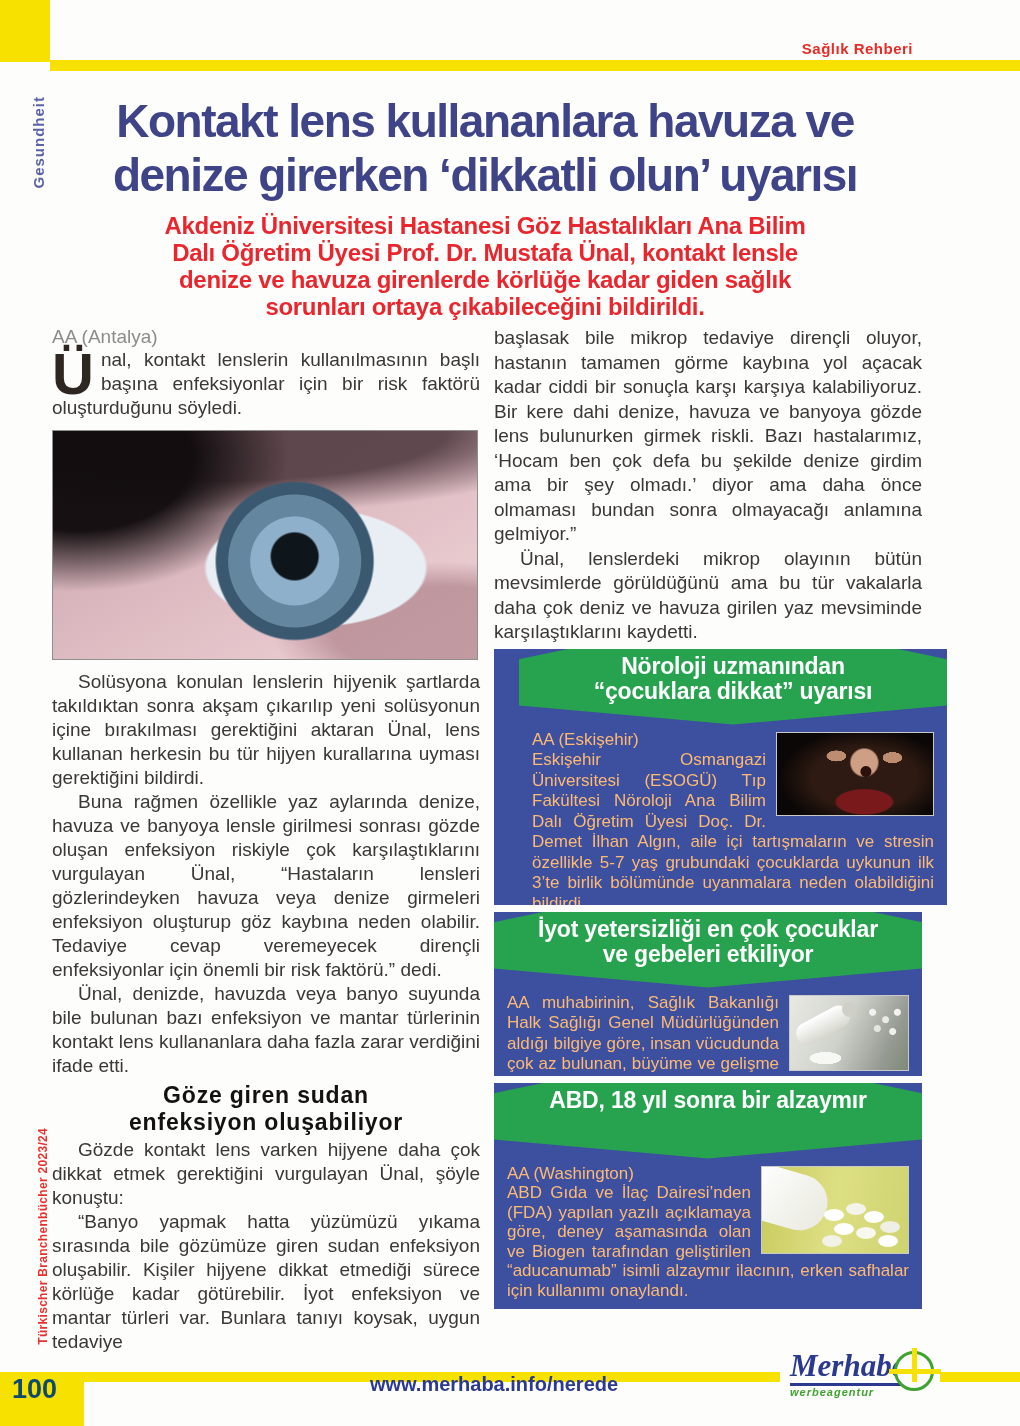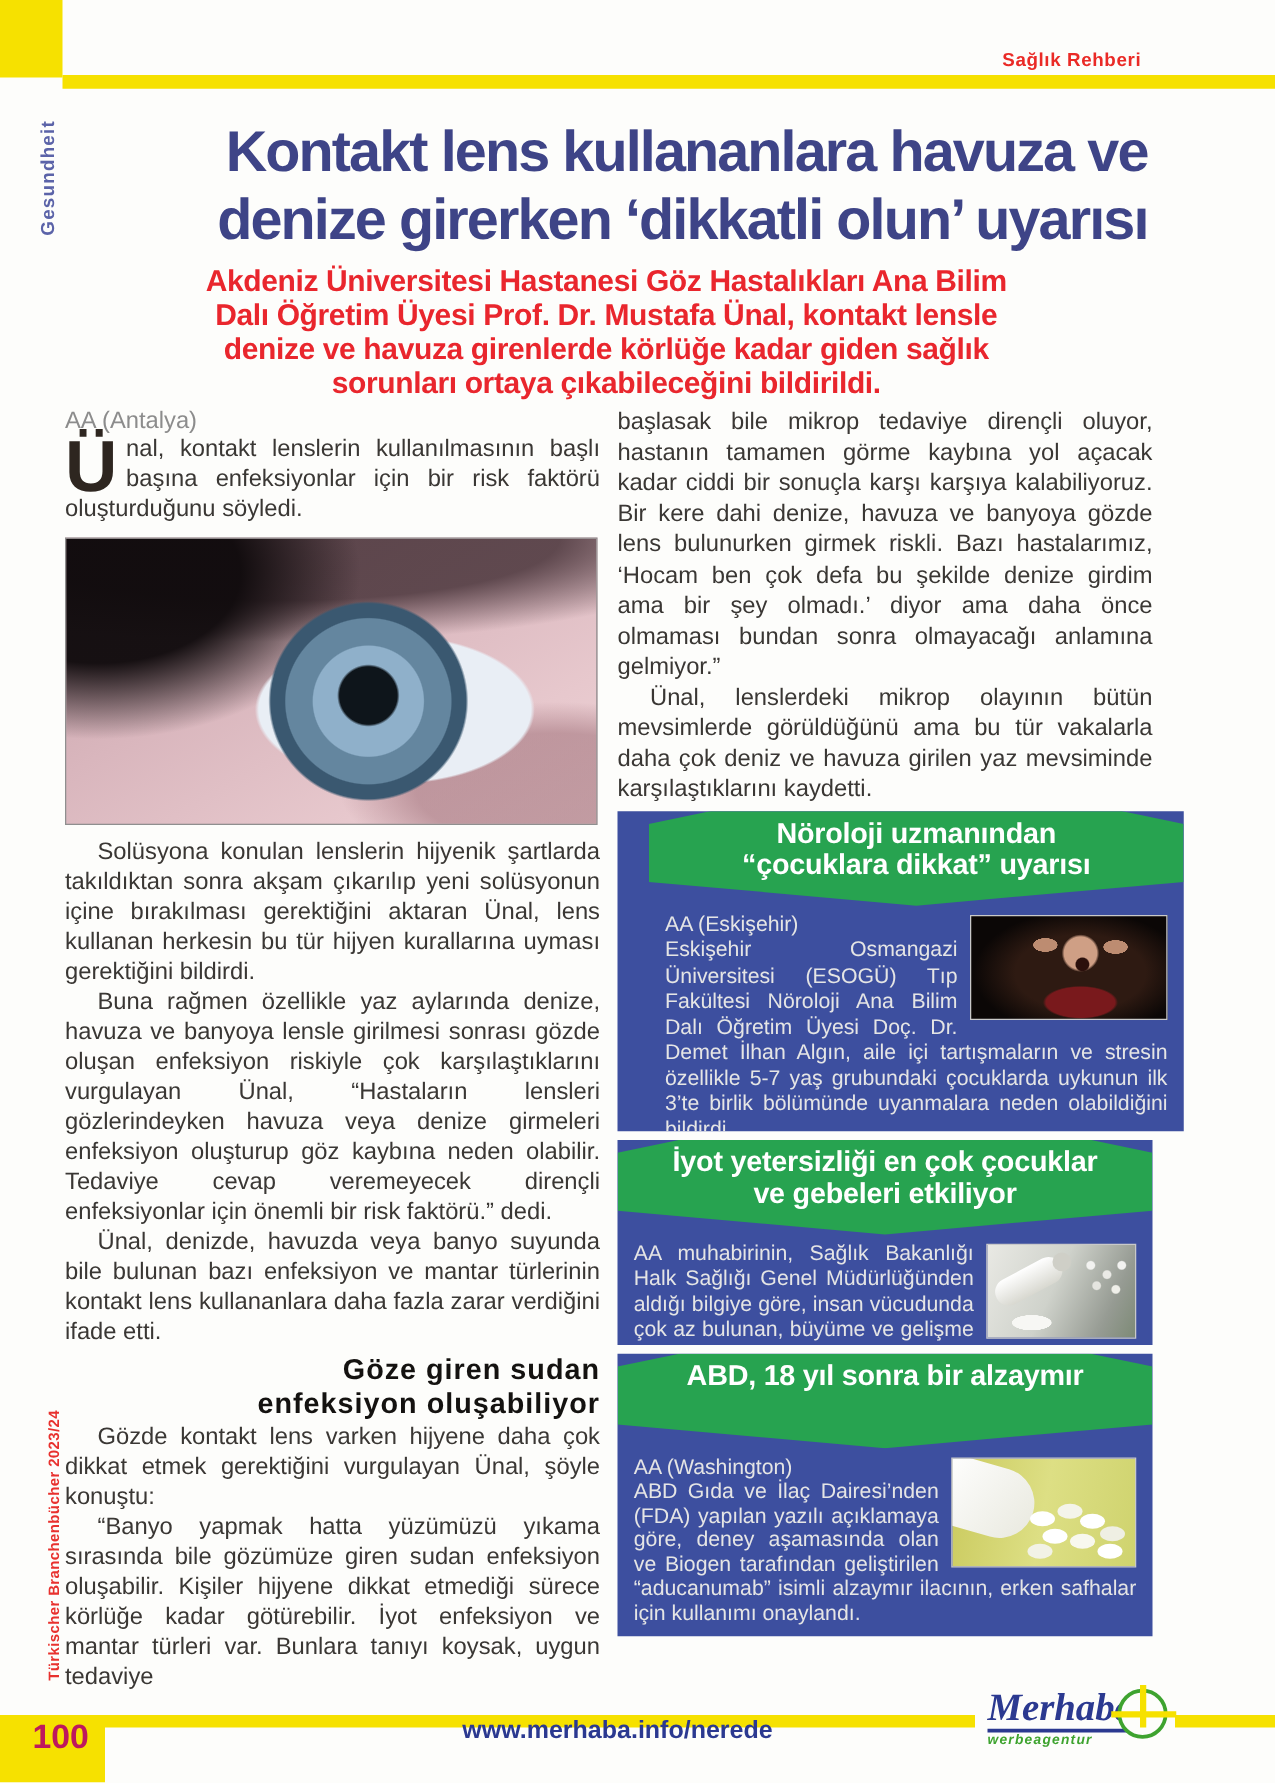--- a/index.html
+++ b/index.html
@@ -10,21 +10,21 @@
   
   .yellow-corner{left:0;top:0;width:50px;height:62px;background:#F6E100;}
   .top-rule{left:50px;top:60px;width:970px;height:11px;background:#F6E100;}
   .section-label{right:107px;top:40px;font-size:15px;font-weight:bold;color:#EA2A26;letter-spacing:.5px;}
 
   .vert{writing-mode:vertical-rl;transform:rotate(180deg);font-weight:bold;white-space:nowrap;}
   .gesundheit{left:30px;top:96px;color:#5B63A8;font-size:15px;letter-spacing:1px;}
   .edition{left:36px;top:1128px;color:#E8312E;font-size:12px;letter-spacing:.3px;}
 
   
-  .title{left:52px;top:94px;width:866px;text-align:right;color:#3E4487;
+  .title{left:52px;top:94px;width:866px;text-align:center;color:#3E4487;
          font-weight:bold;font-size:46px;line-height:54px;letter-spacing:-1.5px;}
   .title span{display:block;}
   .subtitle{left:60px;top:212px;width:850px;text-align:center;color:#E9262D;
             font-weight:bold;font-size:24px;line-height:27px;letter-spacing:-.3px;}
   .subtitle span{display:block;}
 
   
   .col{color:#3a3734;}
   .col-left{left:52px;top:326px;width:428px;}
   .col-right{left:494px;top:326px;width:428px;}
@@ -40,32 +40,32 @@
       radial-gradient(circle 25px at 57% 55%, #0e151b 0 23px, rgba(14,21,27,0) 25px),
       radial-gradient(circle 80px at 57% 57%, rgba(214,228,240,.95) 0 12px, #8fb0ca 13px 44px, #64869f 45px 66px, #3a5870 67px 78px, rgba(58,88,112,0) 80px),
       radial-gradient(ellipse 160px 85px at 62% 60%, #e9eef5 0 68%, rgba(233,238,245,0) 70%),
       radial-gradient(ellipse 300px 190px at 6% 12%, rgba(16,11,13,.97) 0 38%, rgba(16,11,13,0) 70%),
       radial-gradient(ellipse 500px 110px at 40% 0%, rgba(64,44,50,.8) 0 45%, rgba(64,44,50,0) 75%),
       radial-gradient(ellipse 220px 90px at 92% 88%, rgba(150,100,110,.5) 0 50%, rgba(150,100,110,0) 78%),
       linear-gradient(150deg, #c5a0a8 0%, #d9b6bd 40%, #e7c8cd 75%, #eed3d6 100%);}
 
   .subheading{text-align:center;font-weight:bold;font-size:23px;line-height:27px;color:#141210;
               letter-spacing:.8px;margin:4px 0 2px;}
-  .subheading span{display:block;text-align:right;}
+  .subheading span{display:block;}
 
   
   .news-box{position:relative;background:#3D4F9F;margin-top:7px;overflow:hidden;width:428px;}
   .box1{height:256px;margin-top:4px;padding-left:25px;}
   .box2{height:164px;}
   .box3{height:226px;}
   .banner{position:relative;height:76px;background:#27A350;color:#fff;text-align:center;
           font-weight:bold;font-size:23px;line-height:25px;padding-top:5px;box-sizing:border-box;
           clip-path:polygon(0 14%,12% 0,88% 0,100% 14%,100% 75%,50% 100%,0 75%);letter-spacing:-.2px;}
   .banner span{display:block;}
-  .box-body{padding:5px 13px 8px;color:#e5e5e5;font-size:17px;line-height:20.5px;text-align:justify;}
+  .box-body{padding:5px 13px 8px;color:#fdba74;font-size:17px;line-height:20.5px;text-align:justify;}
   .box3 .box-body{line-height:19.5px;}
   .box-byline{text-align:left;}
   .box-photo{float:right;margin:2px 0 4px 10px;border:1px solid #c9c9c9;position:relative;overflow:hidden;}
 
   .photo-child{width:156px;height:82px;background-color:#0b0706;
     background-image:
       radial-gradient(circle 6px at 57% 47%, #2b100c 0 5px, rgba(43,16,12,0) 6px),
       radial-gradient(circle 15px at 56% 36%, #cf9f85 0 13px, rgba(207,159,133,0) 15px),
       radial-gradient(ellipse 16px 9px at 38% 28%, #bd8c71 0 60%, rgba(189,140,113,0) 62%),
       radial-gradient(ellipse 16px 9px at 74% 30%, #bd8c71 0 60%, rgba(189,140,113,0) 62%),
@@ -90,21 +90,21 @@
     background-image:linear-gradient(100deg,#caca5e 0%,#dddf84 50%,#cfd36e 100%);}
   .photo-pills::before{content:"";position:absolute;left:-14px;top:4px;width:80px;height:56px;
       background:linear-gradient(115deg,#ffffff,#e9e9df);border-radius:12px 30px 30px 12px;transform:rotate(16deg);}
   .photo-pills::after{content:"";position:absolute;left:62px;top:42px;width:20px;height:12px;border-radius:50%;
       background:#ffffff;box-shadow:22px -6px 0 #f4f4ea,40px 2px 0 #ffffff,56px 12px 0 #efefe3,
       10px 14px 0 #ffffff,32px 18px 0 #f8f8ee,54px 26px 0 #ffffff,-2px 26px 0 #f2f2e6;}
 
   
   .footer-rule{left:0;top:1372px;width:1020px;height:10px;background:#F6E100;z-index:1;}
   .footer-block{left:0;top:1372px;width:84px;height:54px;background:#F6E100;z-index:1;}
-  .page-number{left:26px;top:1374px;font-size:27px;font-weight:bold;color:#be185d;z-index:2;}
+  .page-number{left:12px;top:1374px;font-size:27px;font-weight:bold;color:#0c4a6e;z-index:2;}
   .footer-url{left:294px;top:1373px;width:400px;text-align:center;color:#2B3990;
               font-weight:bold;font-size:20px;z-index:2;}
   .logo{left:780px;top:1350px;width:160px;height:56px;background:#fdfdfb;z-index:3;padding-left:10px;box-sizing:border-box;}
   .logo-word{font-family:"Liberation Serif", serif;font-style:italic;font-weight:bold;font-size:31px;
              color:#2B3990;display:inline-block;border-bottom:3px solid #2B3990;line-height:32px;padding-bottom:1px;}
   .logo-sub{display:block;color:#3EA32F;font-size:11px;font-weight:bold;font-style:italic;letter-spacing:1px;margin-top:0;}
   .logo-circle{position:absolute;right:6px;top:1px;width:34px;height:34px;border:3px solid #3EA32F;
                border-radius:50%;background:#fdfdfb;}
   .logo-circle::before{content:"";position:absolute;left:-8px;top:15px;width:52px;height:5px;background:#F6E100;}
   .logo-circle::after{content:"";position:absolute;left:15px;top:-6px;width:5px;height:34px;background:#F6E100;}

